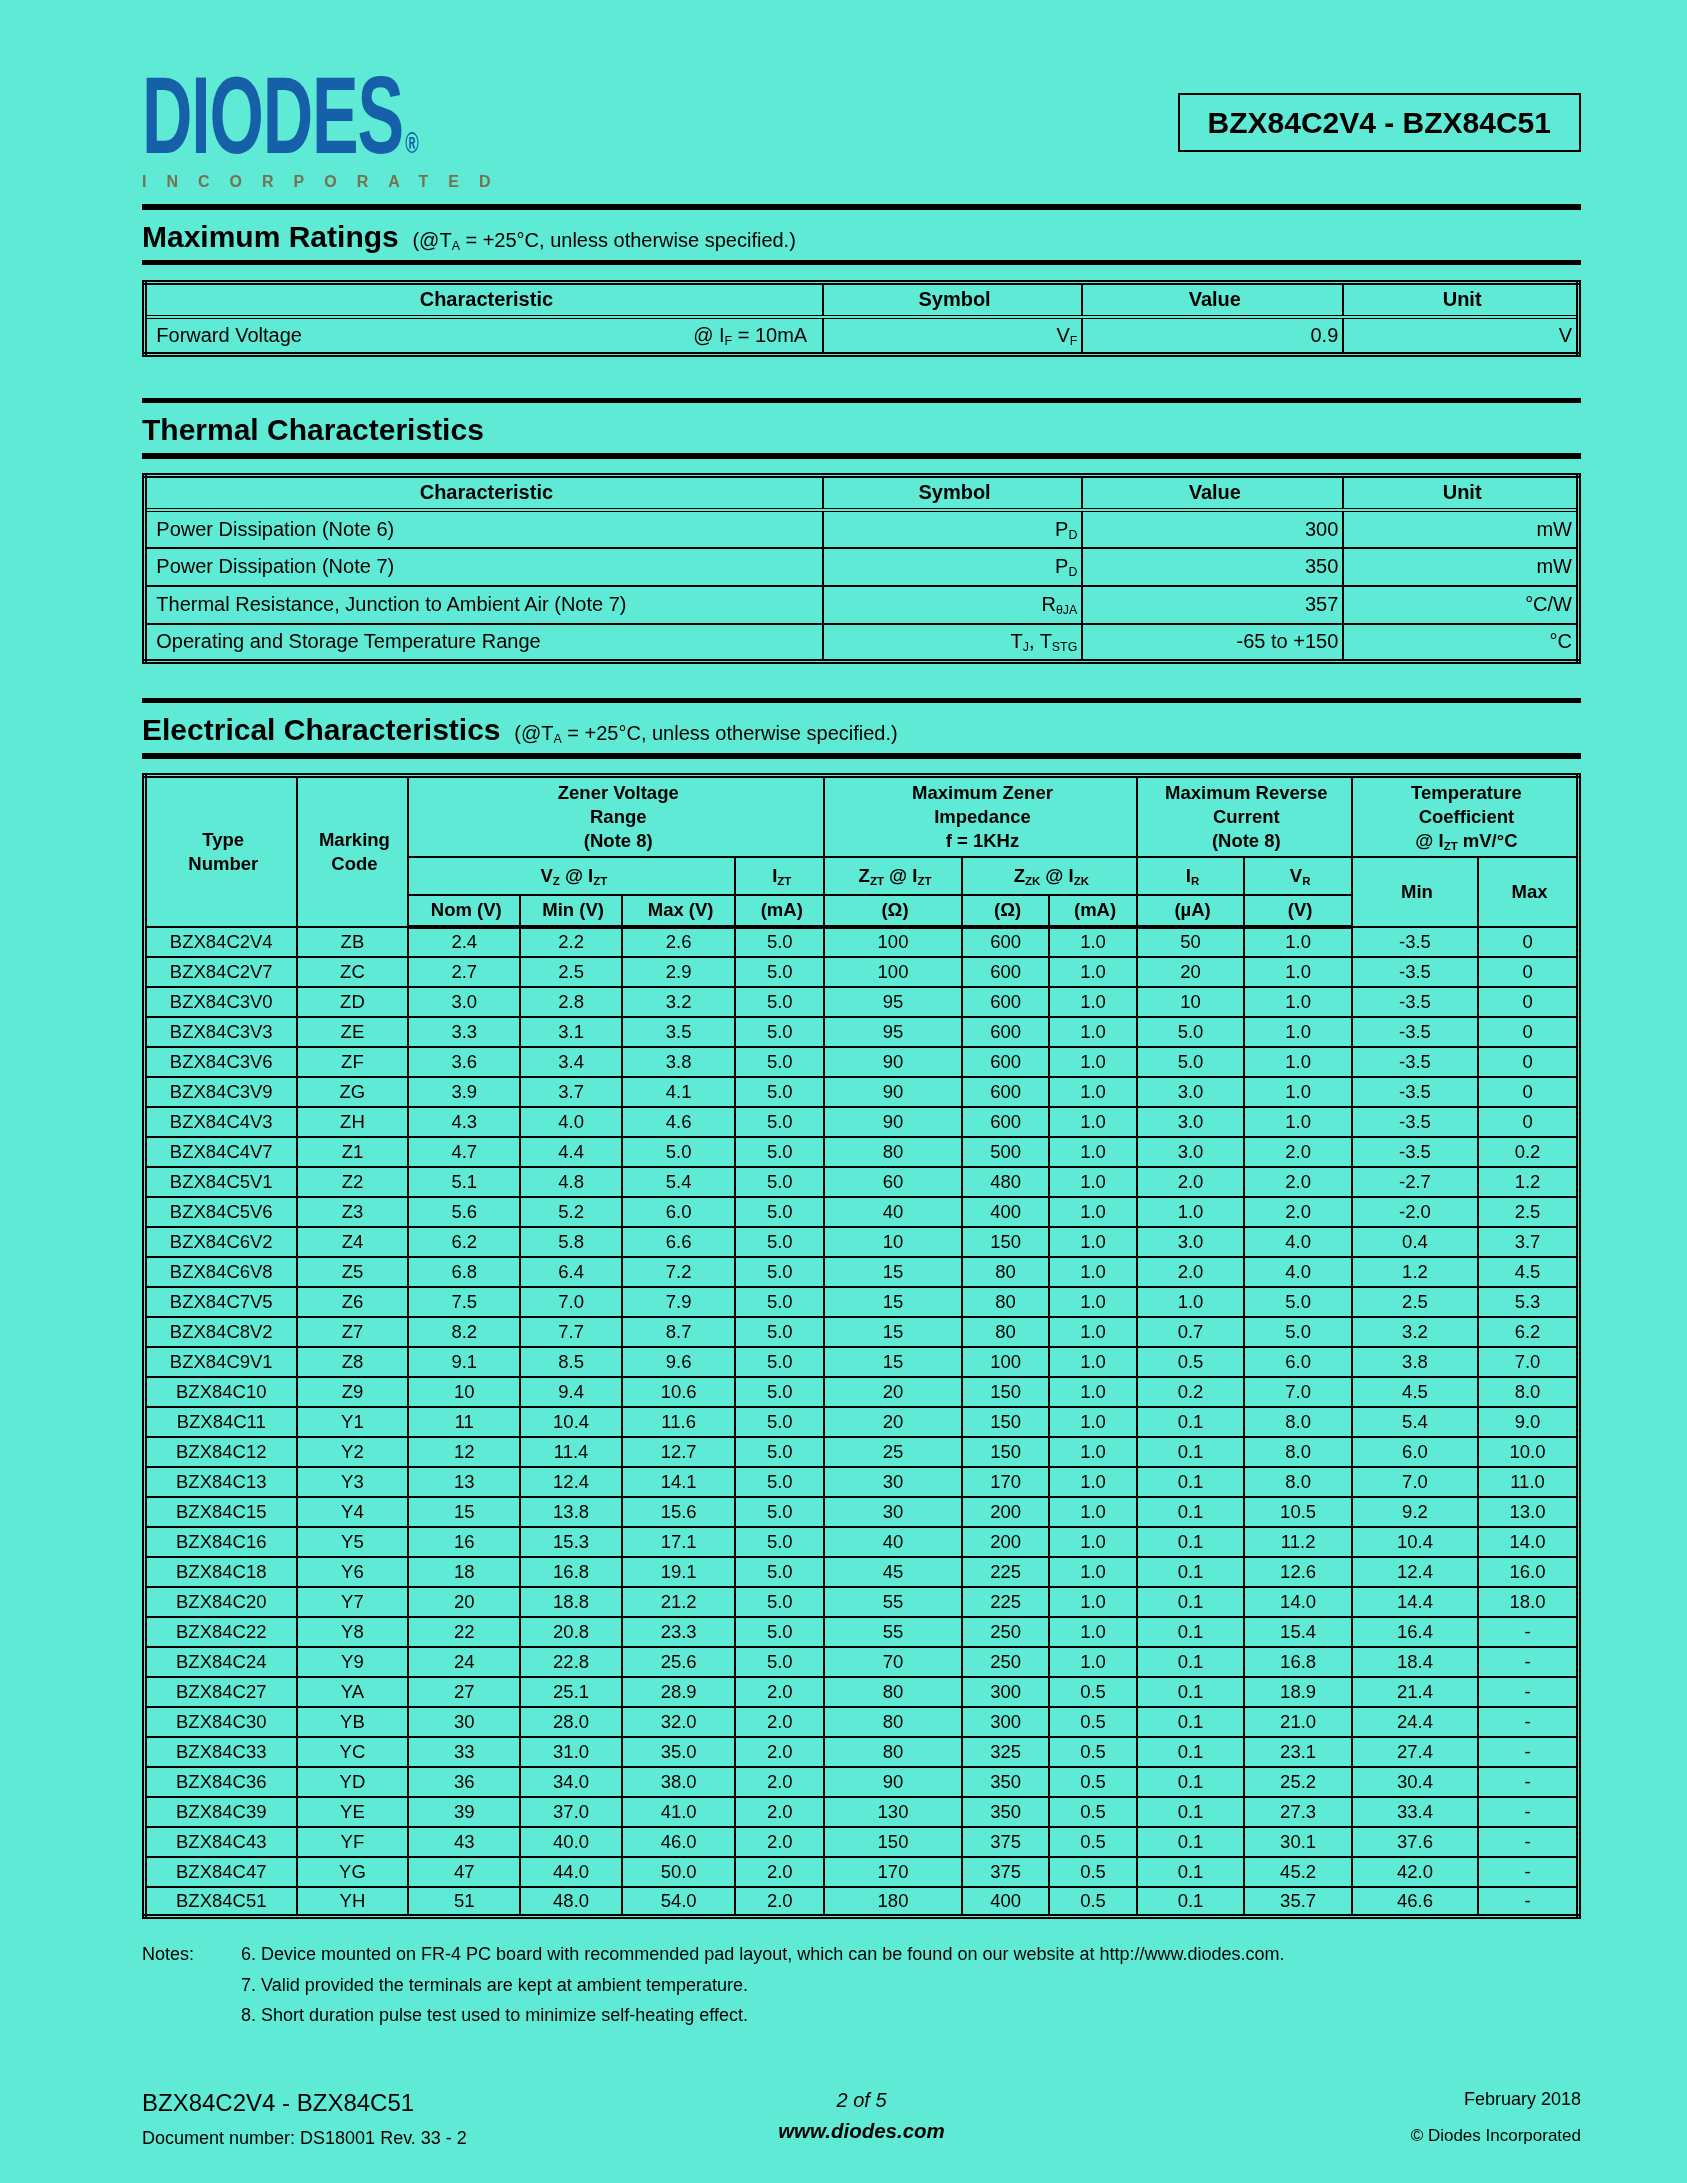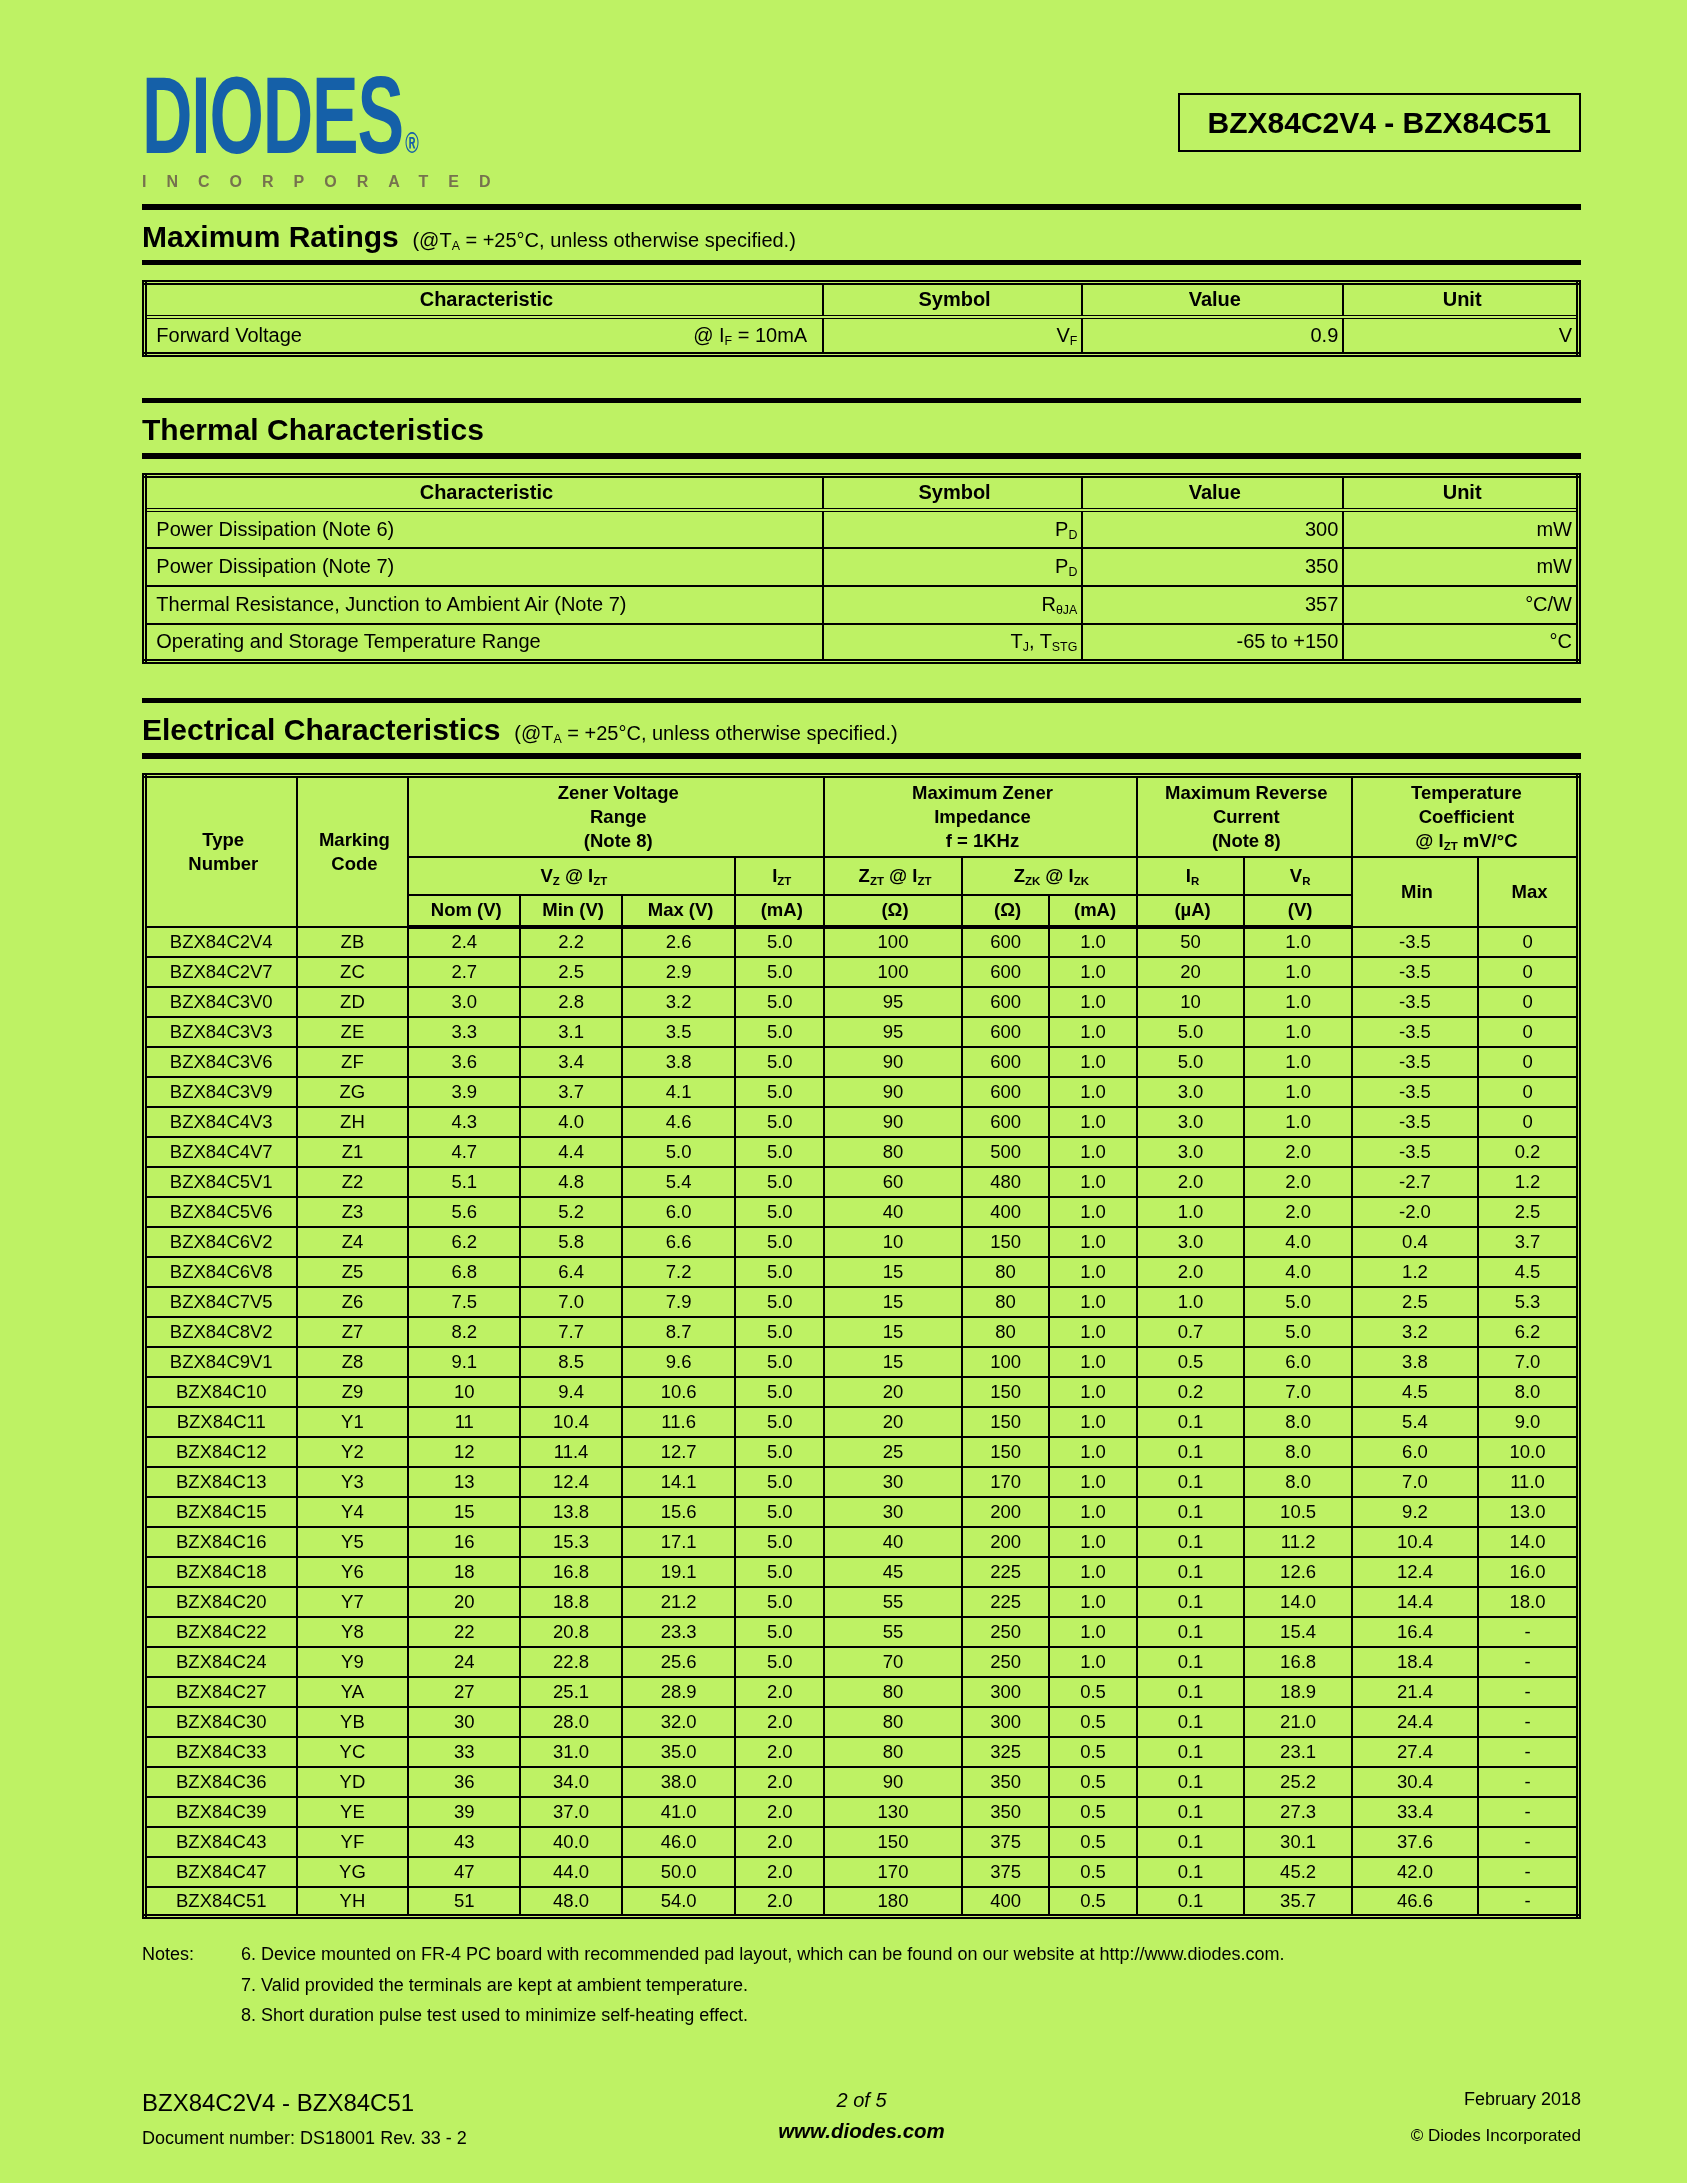--- a/index.html
+++ b/index.html
@@ -1,18 +1,18 @@
 <!DOCTYPE html>
 <html style="--logo_blue: #1560A8; --logo_olive: #76724E;font-size:10.6px"><head>
 <meta charset="utf-8">
 <style>
   * { margin:0; padding:0; box-sizing:border-box; }
   html,body { background:#e8e8e8; }
   .page {
-    position:relative; width:1687px; height:2183px; background:#bef264;
+    position:relative; width:1687px; height:2183px; background:#5eead4;
     font-family:"Liberation Sans", sans-serif; color:#000; overflow:hidden;
   }
   .content { position:absolute; left:142px; top:0; width:1439px; }
 
   
   .masthead { margin-top:63px; display:flex; justify-content:space-between; align-items:flex-start; height:132px; }
   .logo-word {
     display:inline-block; font-size:76px; font-weight:bold; letter-spacing:-1.3px; line-height:.95;
     color:var(--logo_blue,#1560A8); transform:scale(.92,1.45); transform-origin:left top; white-space:nowrap;
   }

